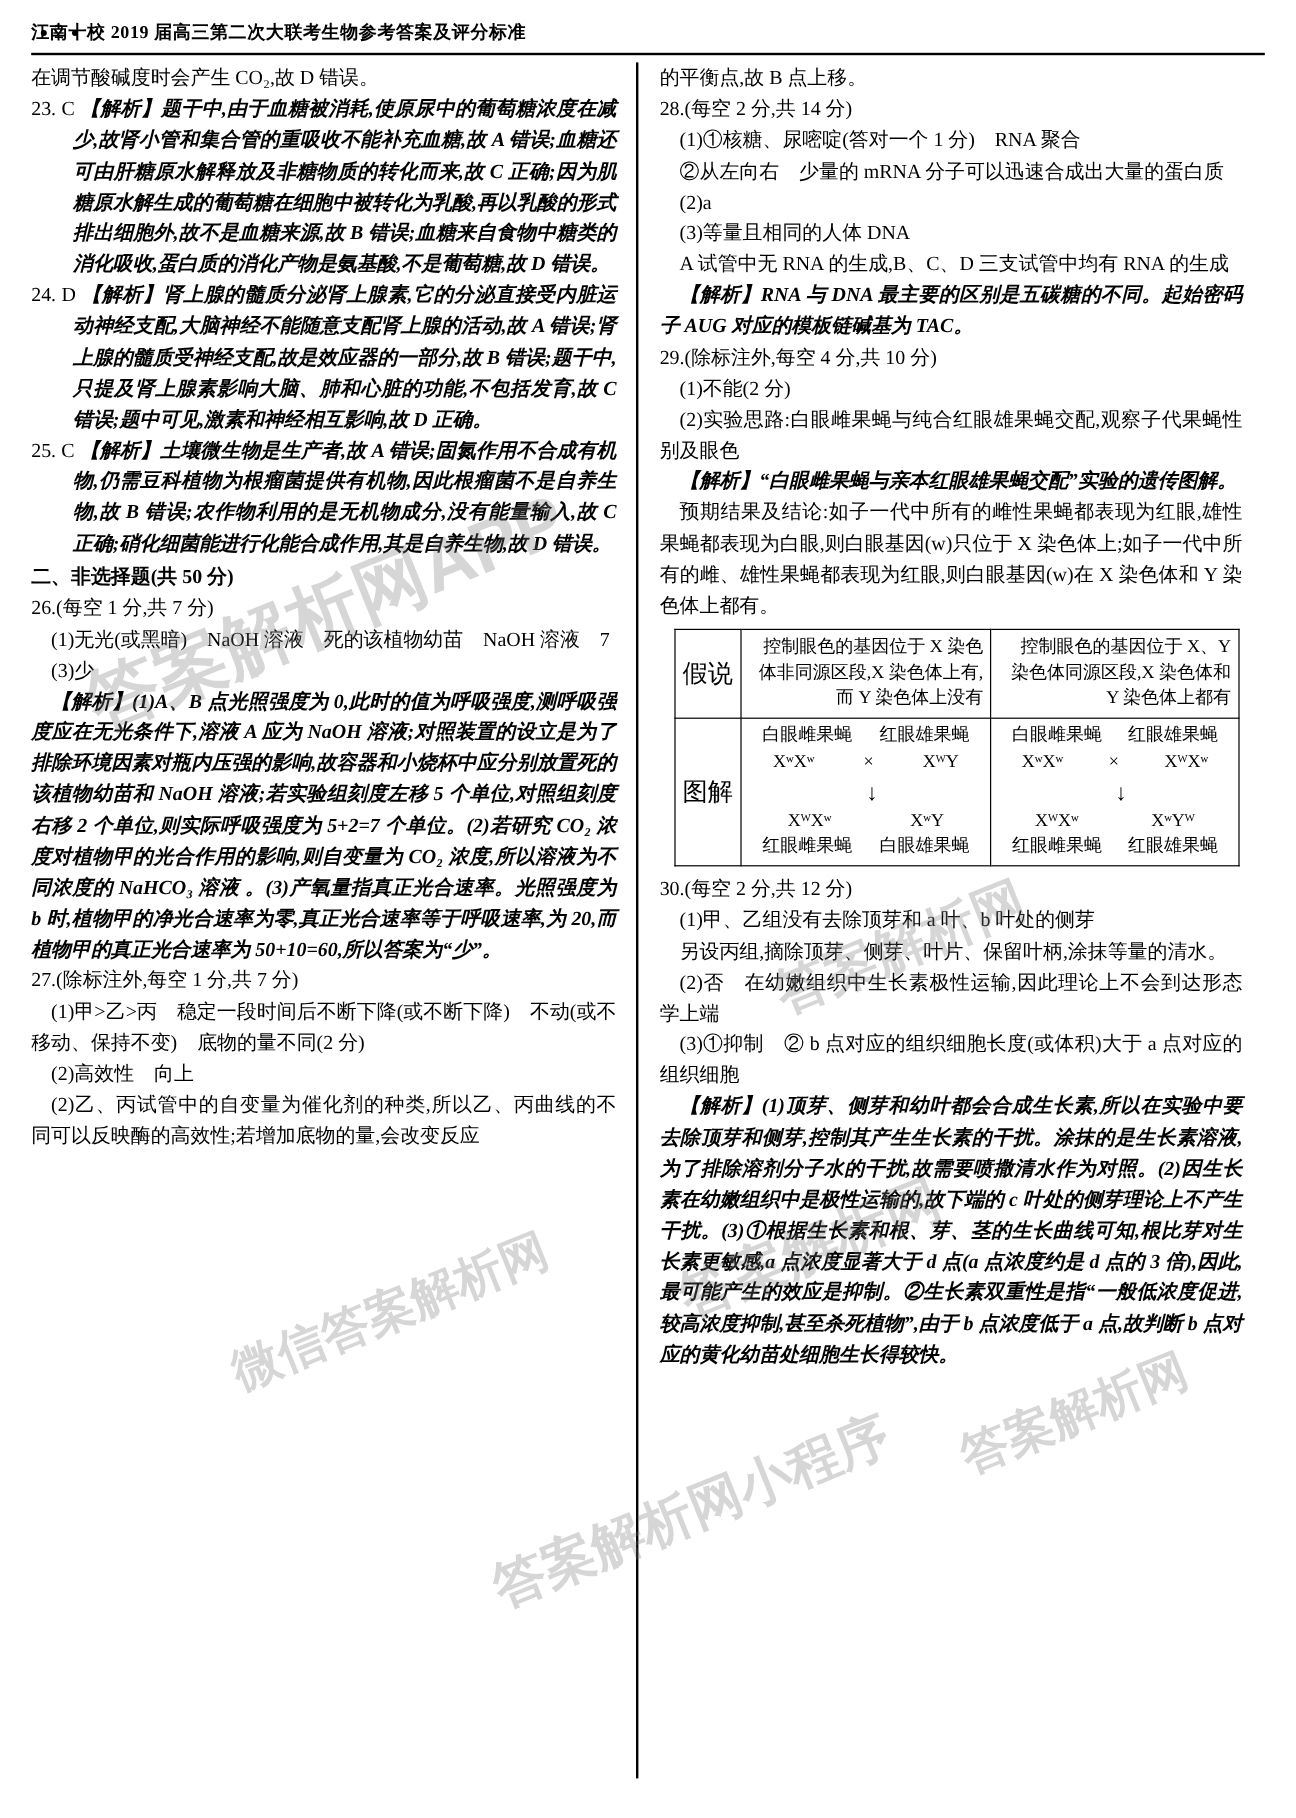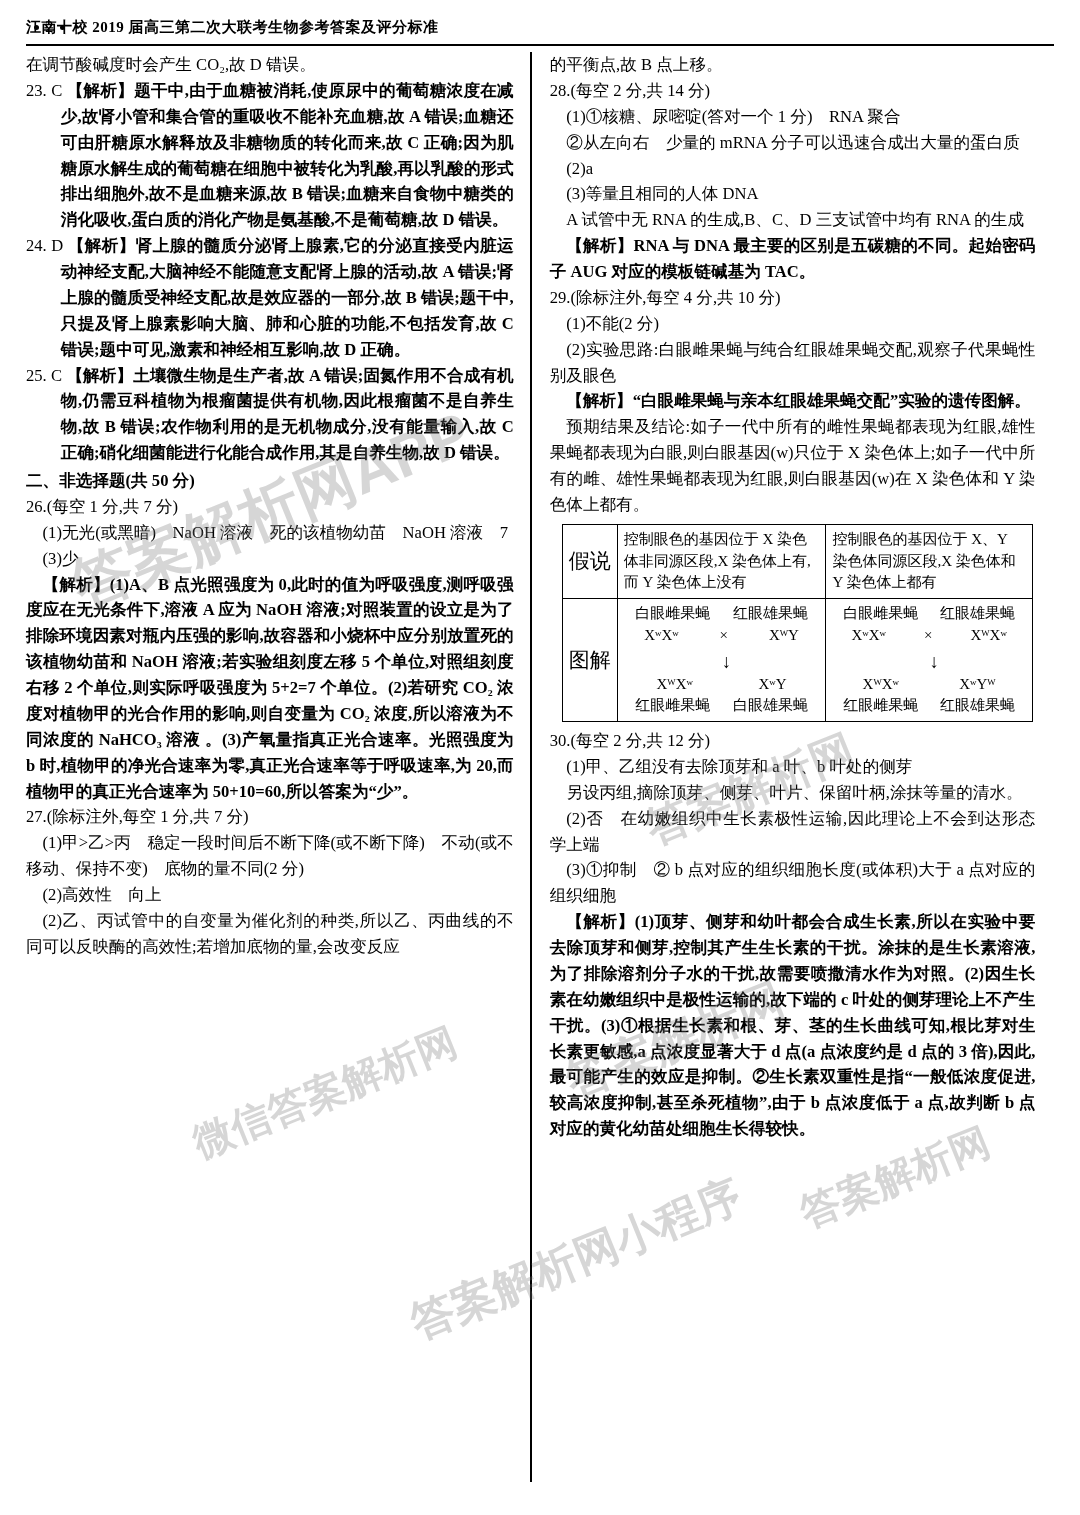--- a/index.html
+++ b/index.html
@@ -59,39 +59,39 @@
     align-self:stretch;
   }
   p{margin:0;padding:0;text-align:justify;}
   .hang{
     text-indent:0;
     padding-left:2.1em;
     text-indent:-2.1em;
   }
   .ind1{text-indent:1em;}
   .noind{text-indent:0;}
-  b,.bold{font-weight:bold;}
+  b,.bold{font-weight:bold;font-style:italic;}
   .sect{font-weight:bold;margin-top:2px;}
   table.genetics{
     border-collapse:collapse;
     width:97%;
     margin:6px 0 6px 12px;
     font-size:15px;
     line-height:1.45;
   }
   table.genetics td{
     border:1.5px solid #000;
     padding:4px 6px;
     vertical-align:middle;
   }
   td.labelcell{
     width:42px;text-align:center;
     font-size:21px;
   }
-  .gcell{text-align:left;}
+  .gcell{text-align:right;}
   .cross-row{
     display:flex;justify-content:space-around;align-items:center;
     text-align:center;
   }
   .arrow{
     text-align:center;font-size:19px;line-height:1;margin:5px 0 3px 0;
     padding-left:10px;
   }
   .genocell{display:flex;justify-content:space-around;text-align:center;}
   

